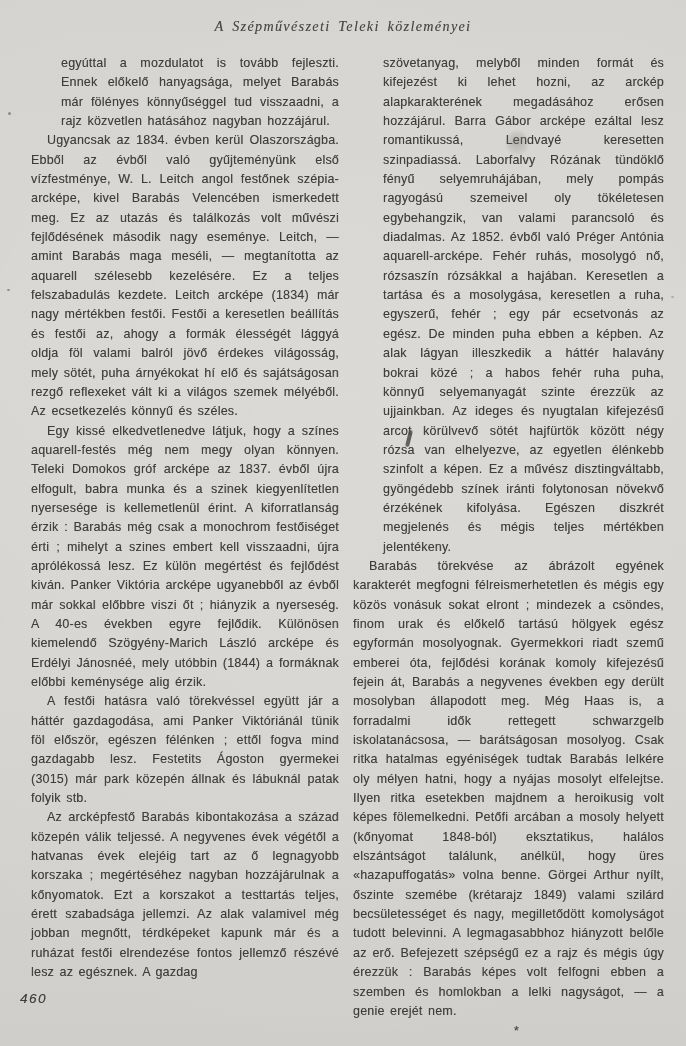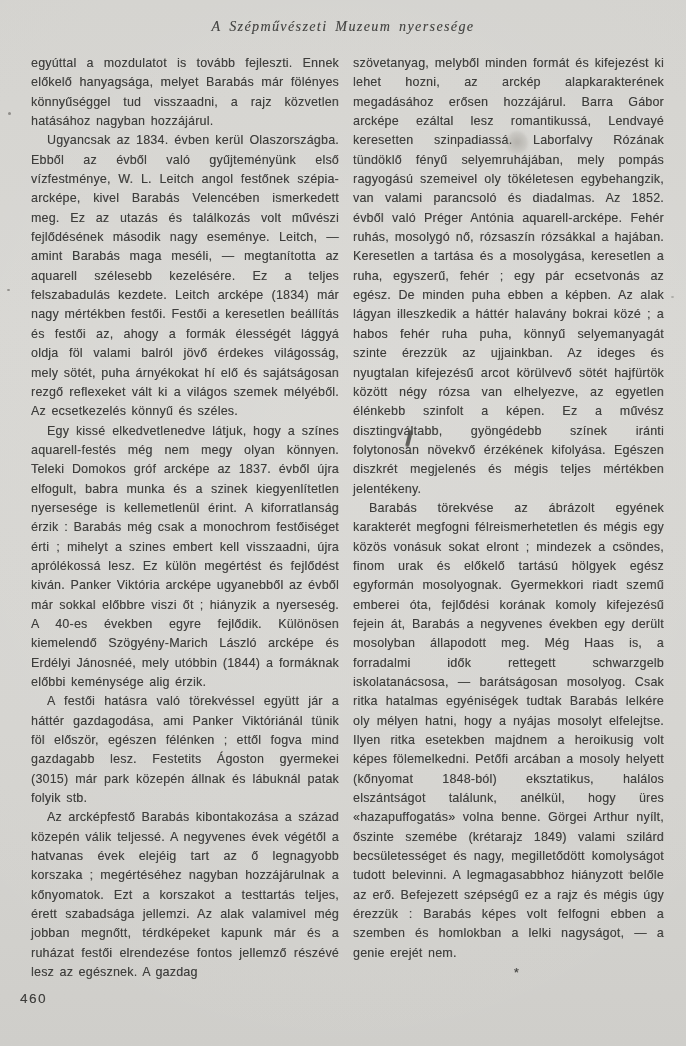--- a/index.html
+++ b/index.html
@@ -40,36 +40,37 @@
     font-size: 12.4px;
     line-height: 19.35px;
     letter-spacing: 0.25px;
     word-spacing: 1.8px;
     color: #3d3d3b;
     text-shadow: 0.3px 0.3px 0.55px rgba(55,55,53,0.40);
   }
   .column-left  { left: 31px; }
   .column-right { left: 353px; width: 311px; }
   .column p { margin: 0; text-indent: 16px; }
-  .column p.continuation { text-indent: 0; }
+  .column p.continuation { text-indent: 0; margin-left: 30px; }
   .section-break {
     margin-top: 9px;
     text-align: center;
     text-indent: 0;
     font-size: 13px;
     color: #454543;
   }
   .page-number {
     position: absolute;
     left: 20px;
     top: 991px;
     font-size: 13.5px;
     letter-spacing: 1.5px;
     color: #3d3d3b;
     text-shadow: 0.3px 0.3px 0.55px rgba(55,55,53,0.40);
+    font-style: italic;
   }
   
   .smudge {
     position: absolute;
     left: 506px;
     top: 131px;
     width: 22px;
     height: 25px;
     border-radius: 50%;
     background: radial-gradient(circle at 50% 45%, rgba(125,120,112,0.38), rgba(125,120,112,0.12) 60%, rgba(0,0,0,0) 75%);
@@ -91,21 +92,21 @@
   .speck.s1 { left: 8px;  top: 112px; width: 3px; height: 3px; }
   .speck.s2 { left: 7px;  top: 289px; width: 3px; height: 2px; }
   .speck.s3 { left: 628px; top: 872px; width: 2px; height: 2px; opacity: .7; }
   .speck.s4 { left: 671px; top: 296px; width: 3px; height: 2px; opacity: .6; }
 </style>
 </head>
 <body>
 
 <div class="page">
 
-  <div class="running-head">A Szépművészeti Muzeum nyersesége</div>
+  <div class="running-head">A Szépművészeti Teleki közleményei</div>
 
   <div class="column column-left">
     <p class="continuation">egyúttal a mozdulatot is tovább fejleszti. Ennek előkelő hanyagsága, melyet Barabás már fölényes könnyűséggel tud visszaadni, a rajz közvetlen hatásához nagyban hozzájárul.</p>
     <p>Ugyancsak az 1834. évben kerül Olaszországba. Ebből az évből való gyűjteményünk első vízfestménye, W. L. Leitch angol festőnek szépia-arcképe, kivel Barabás Velencében ismerkedett meg. Ez az utazás és találkozás volt művészi fejlődésének második nagy eseménye. Leitch, — amint Barabás maga meséli, — megtanította az aquarell szélesebb kezelésére. Ez a teljes felszabadulás kezdete. Leitch arcképe (1834) már nagy mértékben festői. Festői a keresetlen beállítás és festői az, ahogy a formák élességét lággyá oldja föl valami balról jövő érdekes világosság, mely sötét, puha árnyékokat hí elő és sajátságosan rezgő reflexeket vált ki a világos szemek mélyéből. Az ecsetkezelés könnyű és széles.</p>
     <p>Egy kissé elkedvetlenedve látjuk, hogy a színes aquarell-festés még nem megy olyan könnyen. Teleki Domokos gróf arcképe az 1837. évből újra elfogult, babra munka és a szinek kiegyenlítetlen nyersesége is kellemetlenül érint. A kiforratlanság érzik : Barabás még csak a monochrom festőiséget érti ; mihelyt a szines embert kell visszaadni, újra aprólékossá lesz. Ez külön megértést és fejlődést kiván. Panker Viktória arcképe ugyanebből az évből már sokkal előbbre viszi őt ; hiányzik a nyerseség. A 40-es években egyre fejlődik. Különösen kiemelendő Szögyény-Marich László arcképe és Erdélyi Jánosnéé, mely utóbbin (1844) a formáknak előbbi keménysége alig érzik.</p>
     <p>A festői hatásra való törekvéssel együtt jár a háttér gazdagodása, ami Panker Viktóriánál tünik föl először, egészen félénken ; ettől fogva mind gazdagabb lesz. Festetits Ágoston gyermekei (3015) már park közepén állnak és lábuknál patak folyik stb.</p>
     <p>Az arcképfestő Barabás kibontakozása a század közepén válik teljessé. A negyvenes évek végétől a hatvanas évek elejéig tart az ő legnagyobb korszaka ; megértéséhez nagyban hozzájárulnak a kőnyomatok. Ezt a korszakot a testtartás teljes, érett szabadsága jellemzi. Az alak valamivel még jobban megnőtt, térdképeket kapunk már és a ruházat festői elrendezése fontos jellemző részévé lesz az egésznek. A gazdag</p>
   </div>
 
   <div class="column column-right">

